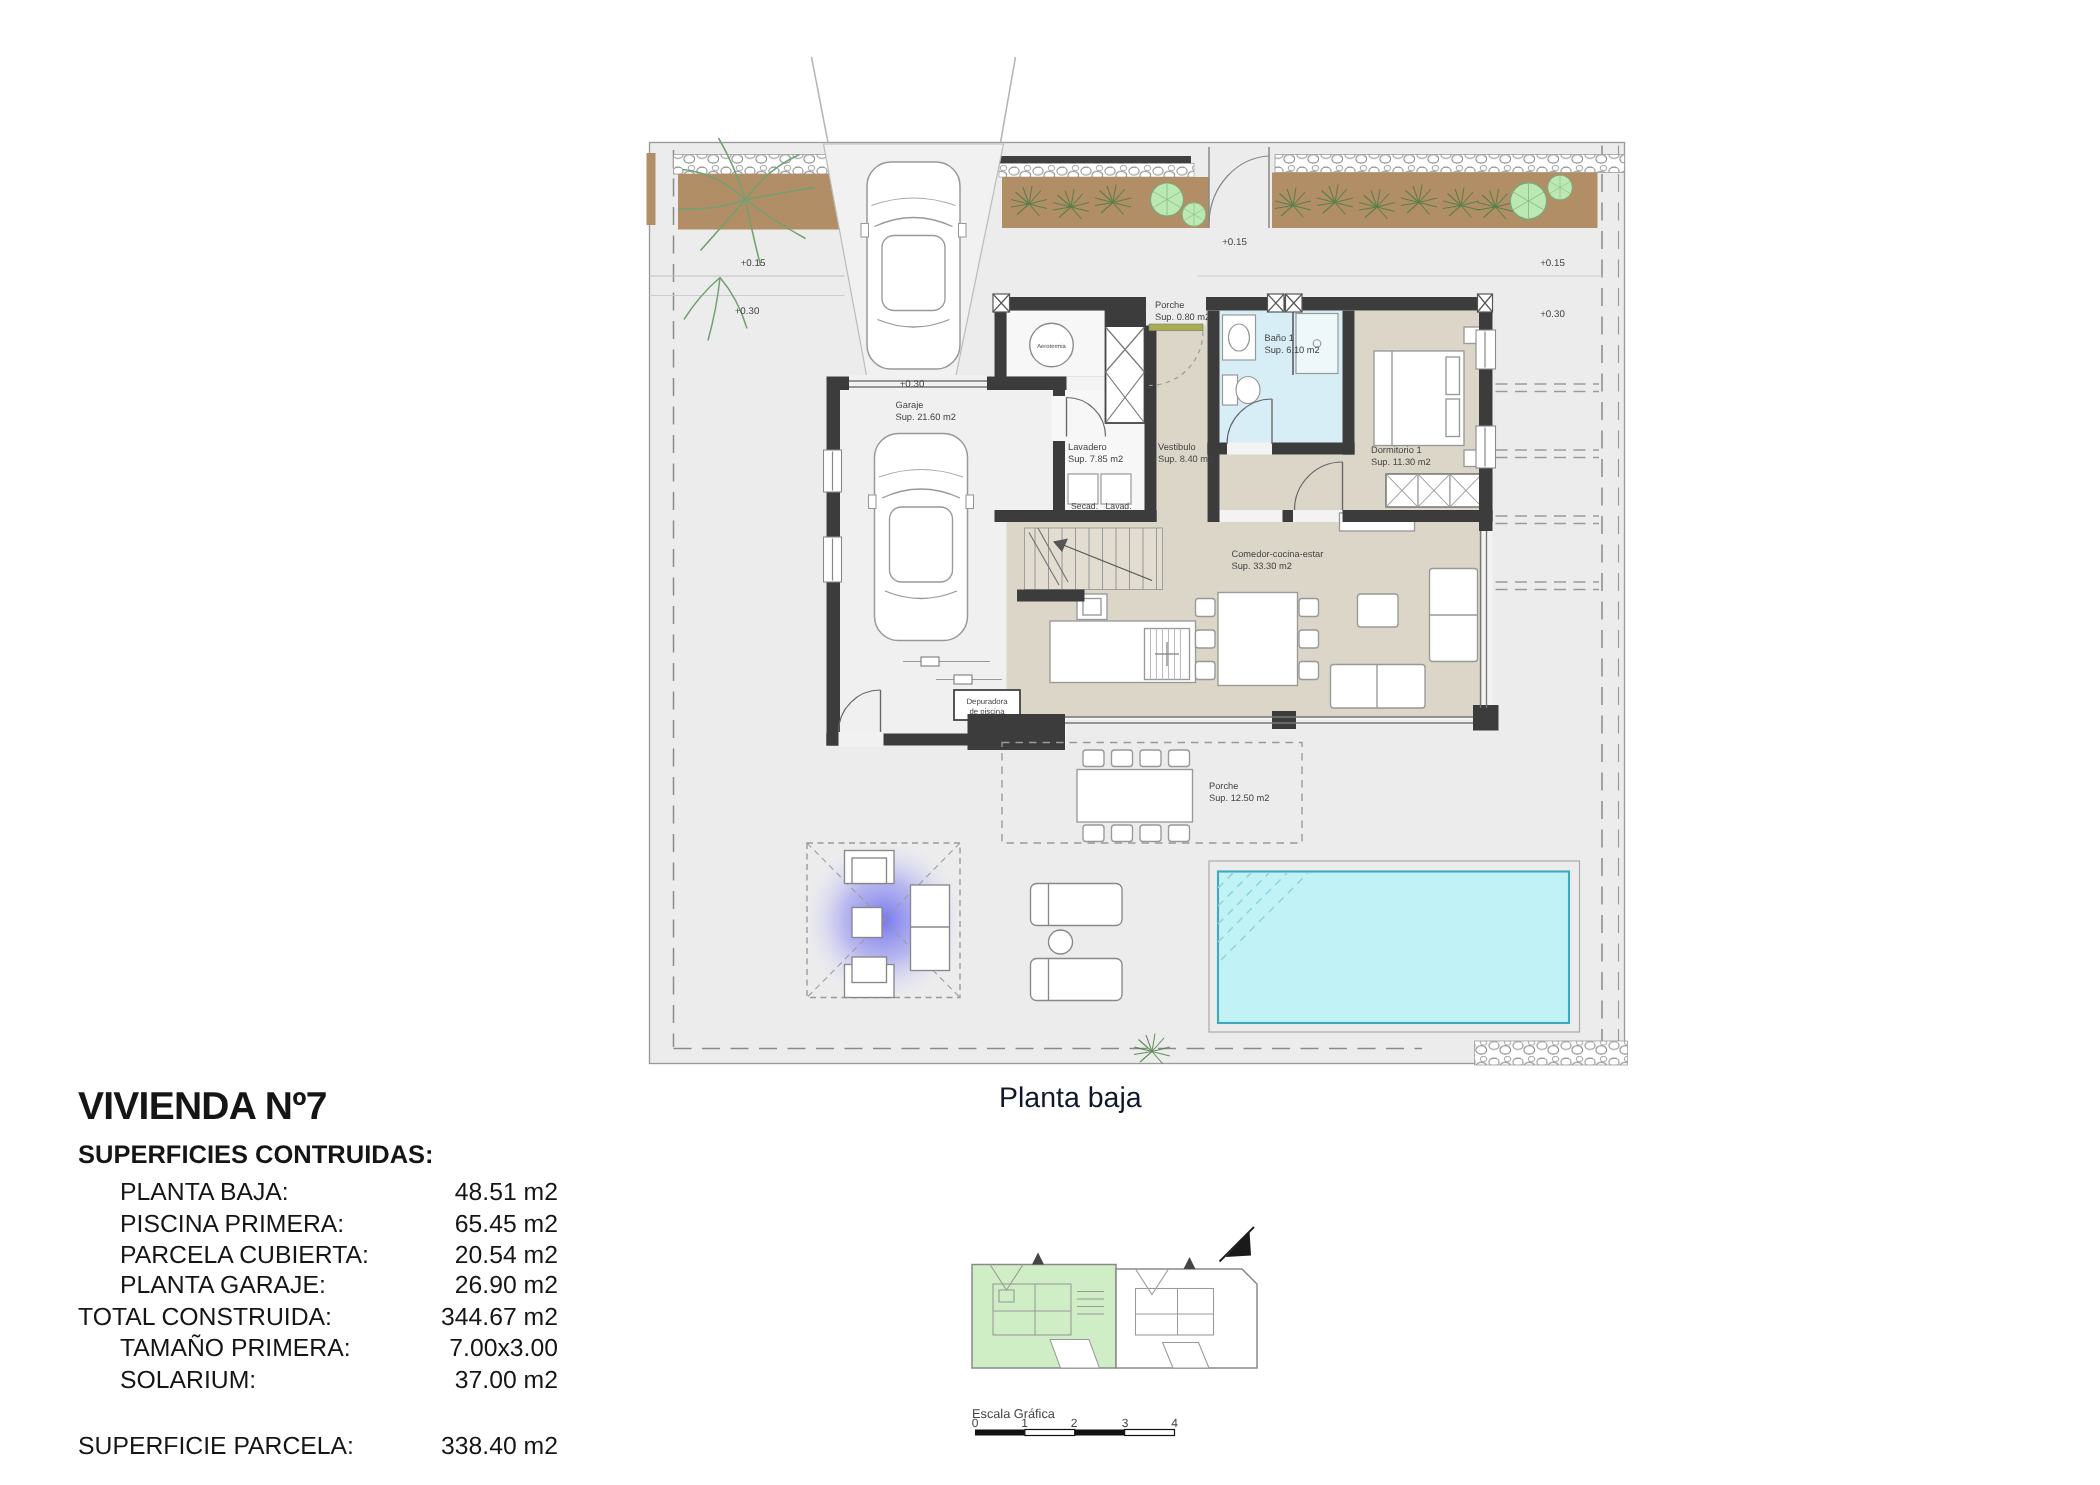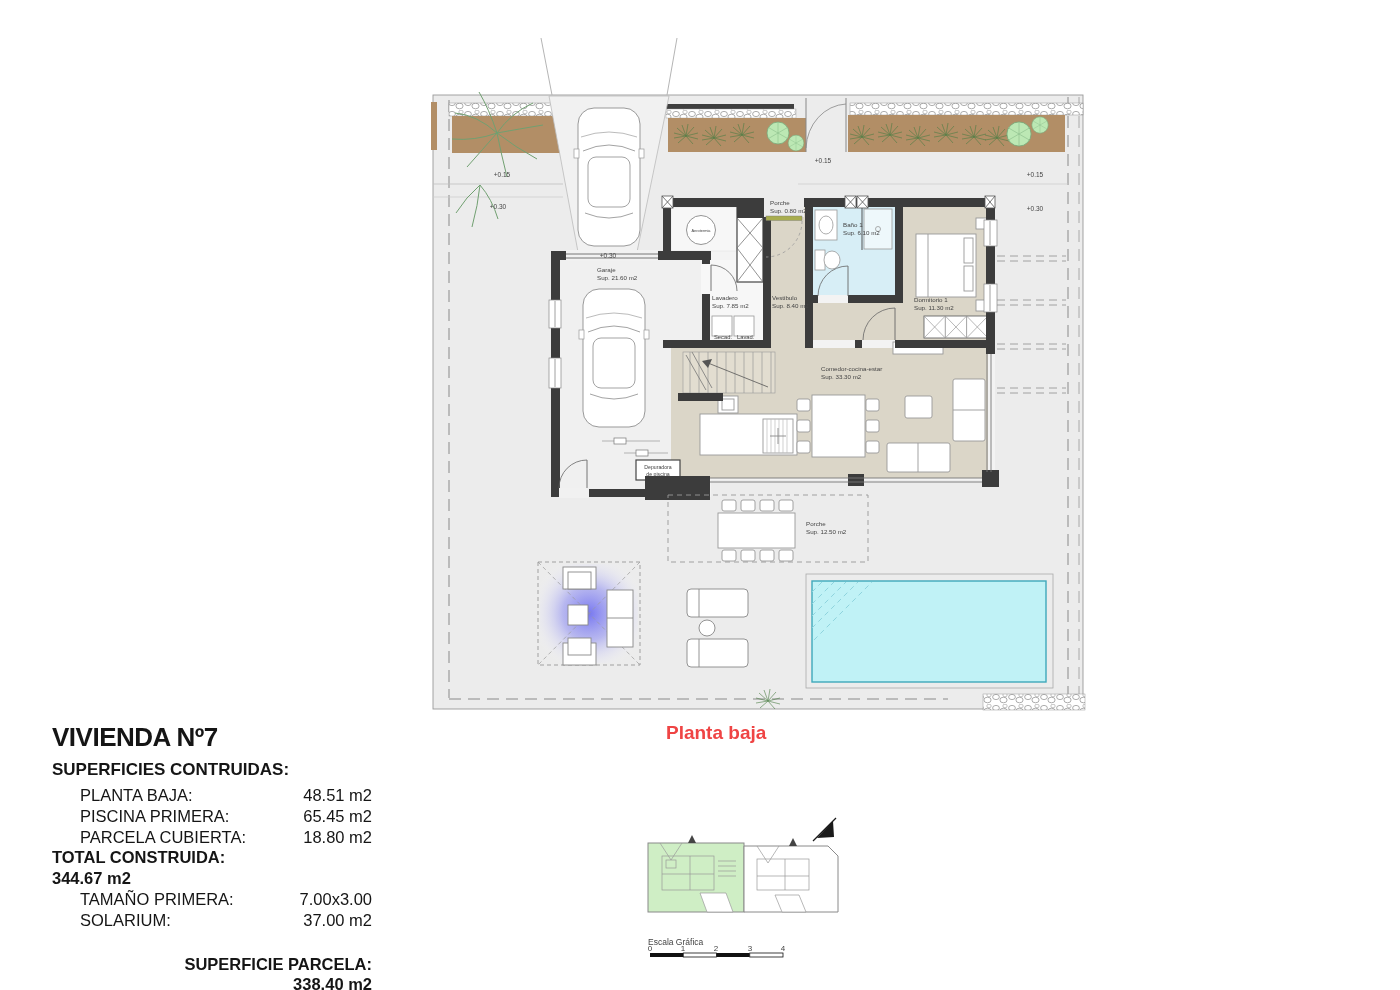--- a/index.html
+++ b/index.html
@@ -1,26 +1,26 @@
 <!DOCTYPE html>
 <html><head>
 <meta charset="utf-8">
 <style>
   html,body{margin:0;padding:0;background:#fff;}
   .page{position:relative;width:1400px;height:990px;background:#ffffff;
         font-family:"Liberation Sans",sans-serif;overflow:hidden;}
   svg{position:absolute;left:0;top:0;}
   svg text{font-family:"Liberation Sans",sans-serif;fill:#444;}
-  .plan-title{position:absolute;left:666px;top:722px;font-size:19px;font-weight:bold;color:#ef4444;}
+  .plan-title{position:absolute;left:666px;top:722px;font-size:19px;font-weight:normal;color:#0f172a;}
   .info{position:absolute;left:52px;top:722px;width:320px;color:#151515;}
   .info .title{font-size:26px;font-weight:bold;letter-spacing:-0.5px;margin-bottom:7px;}
   .info .heading{font-size:17px;font-weight:bold;margin-bottom:5px;}
   .row{display:flex;justify-content:space-between;font-size:16.5px;line-height:20.8px;}
   .row.indent{padding-left:28px;gap:16px;}
-  .row.bold{font-weight:bold;flex-direction:column;}
+  .row.bold{font-weight:normal;}
   .row.parcel{margin-top:23px;text-align:right;}
 </style>
 </head>
 <body>
 
 <div class="page">
 
 <svg width="1400" height="990" viewBox="0 0 1400 990">
   <defs>
     <pattern id="stones" width="16" height="11" patternUnits="userSpaceOnUse">
@@ -482,21 +482,25 @@
   <div class="row indent">
     <span>PLANTA BAJA:</span>
     <span>48.51 m2</span>
   </div>
   <div class="row indent">
     <span>PISCINA PRIMERA:</span>
     <span>65.45 m2</span>
   </div>
   <div class="row indent">
     <span>PARCELA CUBIERTA:</span>
-    <span>18.80 m2</span>
+    <span>20.54 m2</span>
+  </div>
+  <div class="row indent">
+    <span>PLANTA GARAJE:</span>
+    <span>26.90 m2</span>
   </div>
   <div class="row bold">
     <span>TOTAL CONSTRUIDA:</span>
     <span>344.67 m2</span>
   </div>
   <div class="row indent">
     <span>TAMAÑO PRIMERA:</span>
     <span>7.00x3.00</span>
   </div>
   <div class="row indent">

